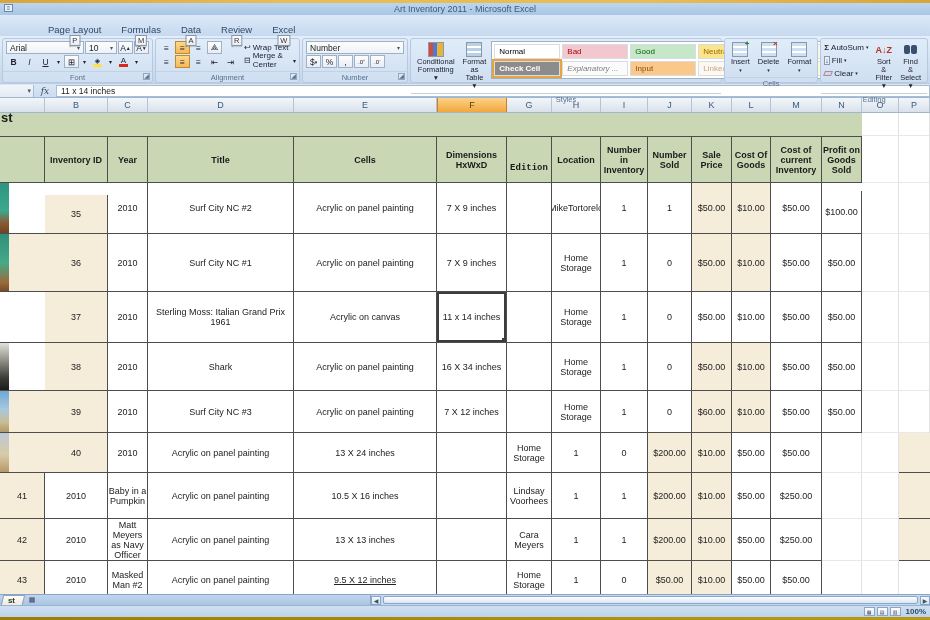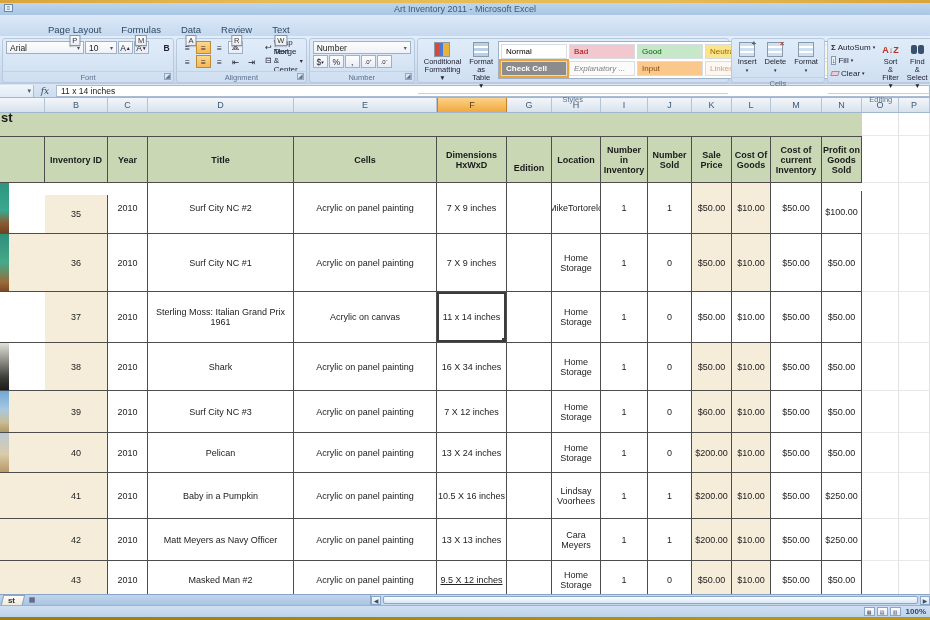--- a/index.html
+++ b/index.html
@@ -94,27 +94,27 @@
   <div class="titlebar">
     <div class="win-icon">≡</div>
     <span class="title-text">Art Inventory 2011 - Microsoft Excel</span>
   </div>
 
   <div class="tabrow" id="tabrow">
       <div class="rtab"><span>Page Layout</span><span class="keytip">P</span></div>
       <div class="rtab"><span>Formulas</span><span class="keytip">M</span></div>
       <div class="rtab"><span>Data</span><span class="keytip">A</span></div>
       <div class="rtab"><span>Review</span><span class="keytip">R</span></div>
-      <div class="rtab"><span>Text</span><span class="keytip">W</span></div>
+      <div class="rtab"><span>Excel</span><span class="keytip">W</span></div>
     </div>
 
   <div class="ribbon">
 
     <div class="rgroup" style="width:172px;">
-      <div class="rgroup-body" style="flex-direction:row; gap:10px;">
+      <div class="rgroup-body" style="flex-direction:column; gap:1px;">
         <div class="rowline">
           <div class="ctl" style="width:78px;">
               <span>Arial</span>
               <span class="arrow">▾</span>
             </div>
           <div class="ctl" style="width:32px;">
               <span>10</span>
               <span class="arrow">▾</span>
             </div>
           <div class="minibtn bordered">A<span style="font-size:5px;">▲</span></div>
@@ -324,21 +324,21 @@
     <div class="sheetgrid" id="sheetgrid" style="grid-template-columns: 45px 63px 40px 146px 143px 70px 45px 49px 47px 44px 40px 39px 51px 40px 37px 31px; grid-template-rows: 23px 47px 51px 58px 51px 48px 42px 40px 46px 42px 39px;">
         <div class="cell greenband" style="grid-column: 1 / span 14; justify-content: flex-start; align-items: flex-start; font-weight: bold; font-size: 13px; color: rgb(26, 26, 26); padding-left: 1px;">st</div>
         <div class="cell ocell"></div>
         <div class="cell ocell"></div>
         <div class="cell hdrcell acell tcell" style="border-right: 1px solid rgb(77, 77, 77);"></div>
         <div class="cell hdrcell tcell" style="flex-flow: column wrap; place-content: center; display: flex; padding-top: 0px;">Inventory ID</div>
         <div class="cell hdrcell tcell" style="flex-flow: column wrap; place-content: center; display: flex; padding-top: 0px;">Year</div>
         <div class="cell hdrcell tcell" style="flex-flow: column wrap; place-content: center; display: flex; padding-top: 0px;">Title</div>
         <div class="cell hdrcell tcell" style="flex-flow: column wrap; place-content: center; display: flex; padding-top: 0px;">Cells</div>
         <div class="cell hdrcell tcell" style="flex-flow: column wrap; place-content: center; display: flex; padding-top: 0px;">Dimensions<br>HxWxD</div>
-        <div class="cell hdrcell tcell" style="flex-flow: column wrap; place-content: center; display: flex; padding-top: 17px;">Edition</div>
+        <div class="cell hdrcell tcell" style="flex-flow: column wrap; place-content: center; display: flex; padding-top: 17px; font-family: Liberation Mono, monospace;">Edition</div>
         <div class="cell hdrcell tcell" style="flex-flow: column wrap; place-content: center; display: flex; padding-top: 0px;">Location</div>
         <div class="cell hdrcell tcell" style="flex-flow: column wrap; place-content: center; display: flex; padding-top: 0px;">Number<br>in<br>Inventory</div>
         <div class="cell hdrcell tcell" style="flex-flow: column wrap; place-content: center; display: flex; padding-top: 0px;">Number<br>Sold</div>
         <div class="cell hdrcell tcell" style="flex-flow: column wrap; place-content: center; display: flex; padding-top: 0px;">Sale<br>Price</div>
         <div class="cell hdrcell tcell" style="flex-flow: column wrap; place-content: center; display: flex; padding-top: 0px;">Cost Of<br>Goods</div>
         <div class="cell hdrcell tcell" style="flex-flow: column wrap; place-content: center; display: flex; padding-top: 0px;">Cost of<br>current<br>Inventory</div>
         <div class="cell hdrcell tcell" style="flex-flow: column wrap; place-content: center; display: flex; padding-top: 0px;">Profit on<br>Goods<br>Sold</div>
         <div class="cell ocell"></div>
         <div class="cell ocell"></div>
         <div class="cell acell">
@@ -427,21 +427,20 @@
         <div class="cell tcell tan" style="flex-flow: column wrap; place-content: center; display: flex; padding-top: 0px;">$10.00</div>
         <div class="cell tcell " style="flex-flow: column wrap; place-content: center; display: flex; padding-top: 0px;">$50.00</div>
         <div class="cell tcell " style="flex-flow: column wrap; place-content: center; display: flex; padding-top: 0px;">$50.00</div>
         <div class="cell ocell"></div>
         <div class="cell ocell"></div>
         <div class="cell acell tan">
           <div class="thumb" style="background: linear-gradient(rgb(188, 202, 214) 0%, rgb(216, 203, 168) 55%, rgb(184, 152, 104) 100%);"></div>
         </div>
         <div class="cell tcell tan" style="flex-flow: column wrap; place-content: center; display: flex; padding-top: 0px;">40</div>
         <div class="cell tcell " style="flex-flow: column wrap; place-content: center; display: flex; padding-top: 0px;">2010</div>
-        <div class="cell tcell " style="flex-flow: column wrap; place-content: center; display: flex; padding-top: 0px;">Pelican</div>
         <div class="cell tcell " style="flex-flow: column wrap; place-content: center; display: flex; padding-top: 0px;">Acrylic on panel painting</div>
         <div class="cell tcell " style="flex-flow: column wrap; place-content: center; display: flex; padding-top: 0px;">13 X 24 inches</div>
         <div class="cell tcell "></div>
         <div class="cell tcell " style="flex-flow: column wrap; place-content: center; display: flex; padding-top: 0px;">Home Storage</div>
         <div class="cell tcell " style="flex-flow: column wrap; place-content: center; display: flex; padding-top: 0px;">1</div>
         <div class="cell tcell " style="flex-flow: column wrap; place-content: center; display: flex; padding-top: 0px;">0</div>
         <div class="cell tcell tan" style="flex-flow: column wrap; place-content: center; display: flex; padding-top: 0px;">$200.00</div>
         <div class="cell tcell tan" style="flex-flow: column wrap; place-content: center; display: flex; padding-top: 0px;">$10.00</div>
         <div class="cell tcell " style="flex-flow: column wrap; place-content: center; display: flex; padding-top: 0px;">$50.00</div>
         <div class="cell tcell " style="flex-flow: column wrap; place-content: center; display: flex; padding-top: 0px;">$50.00</div>

